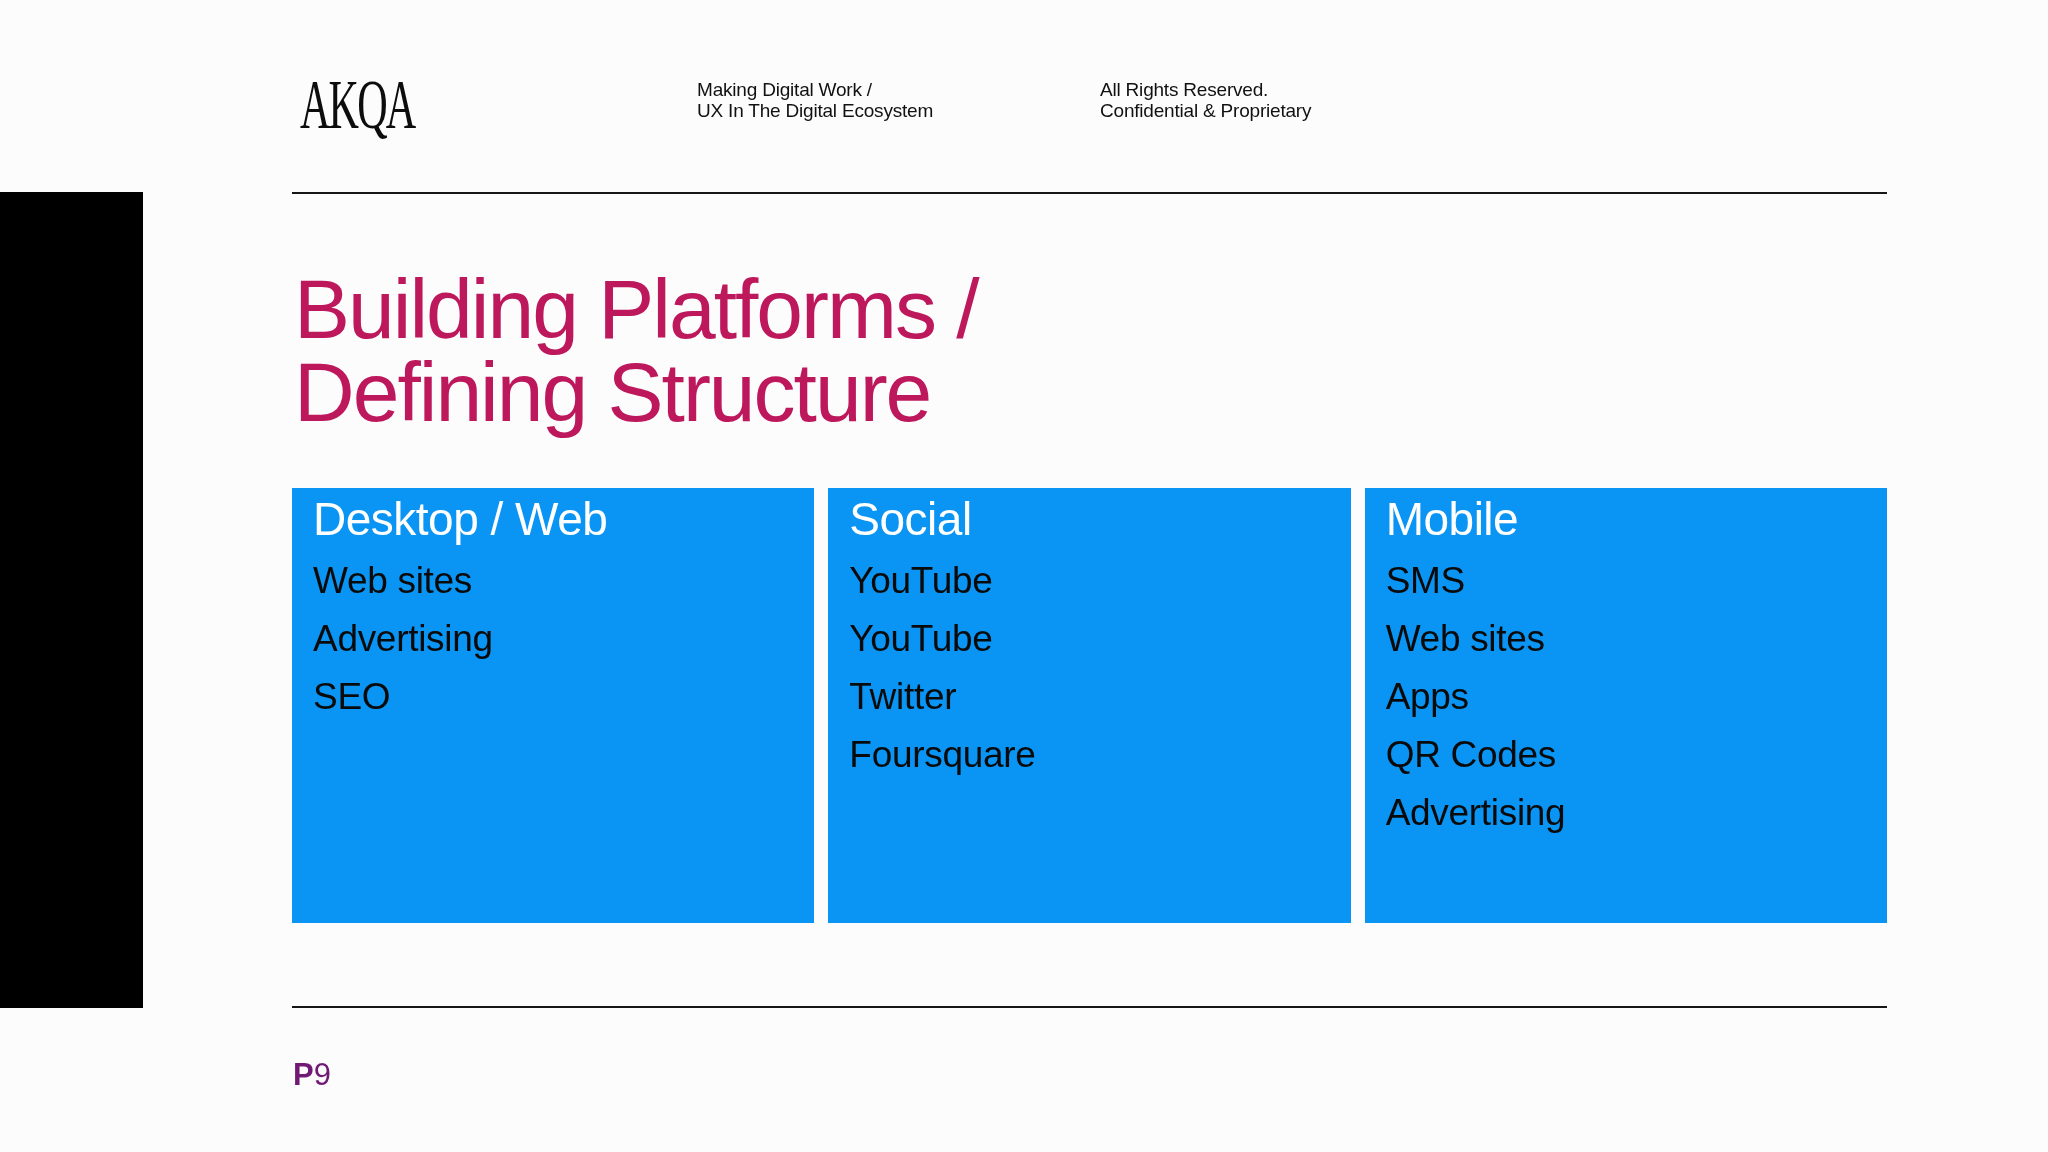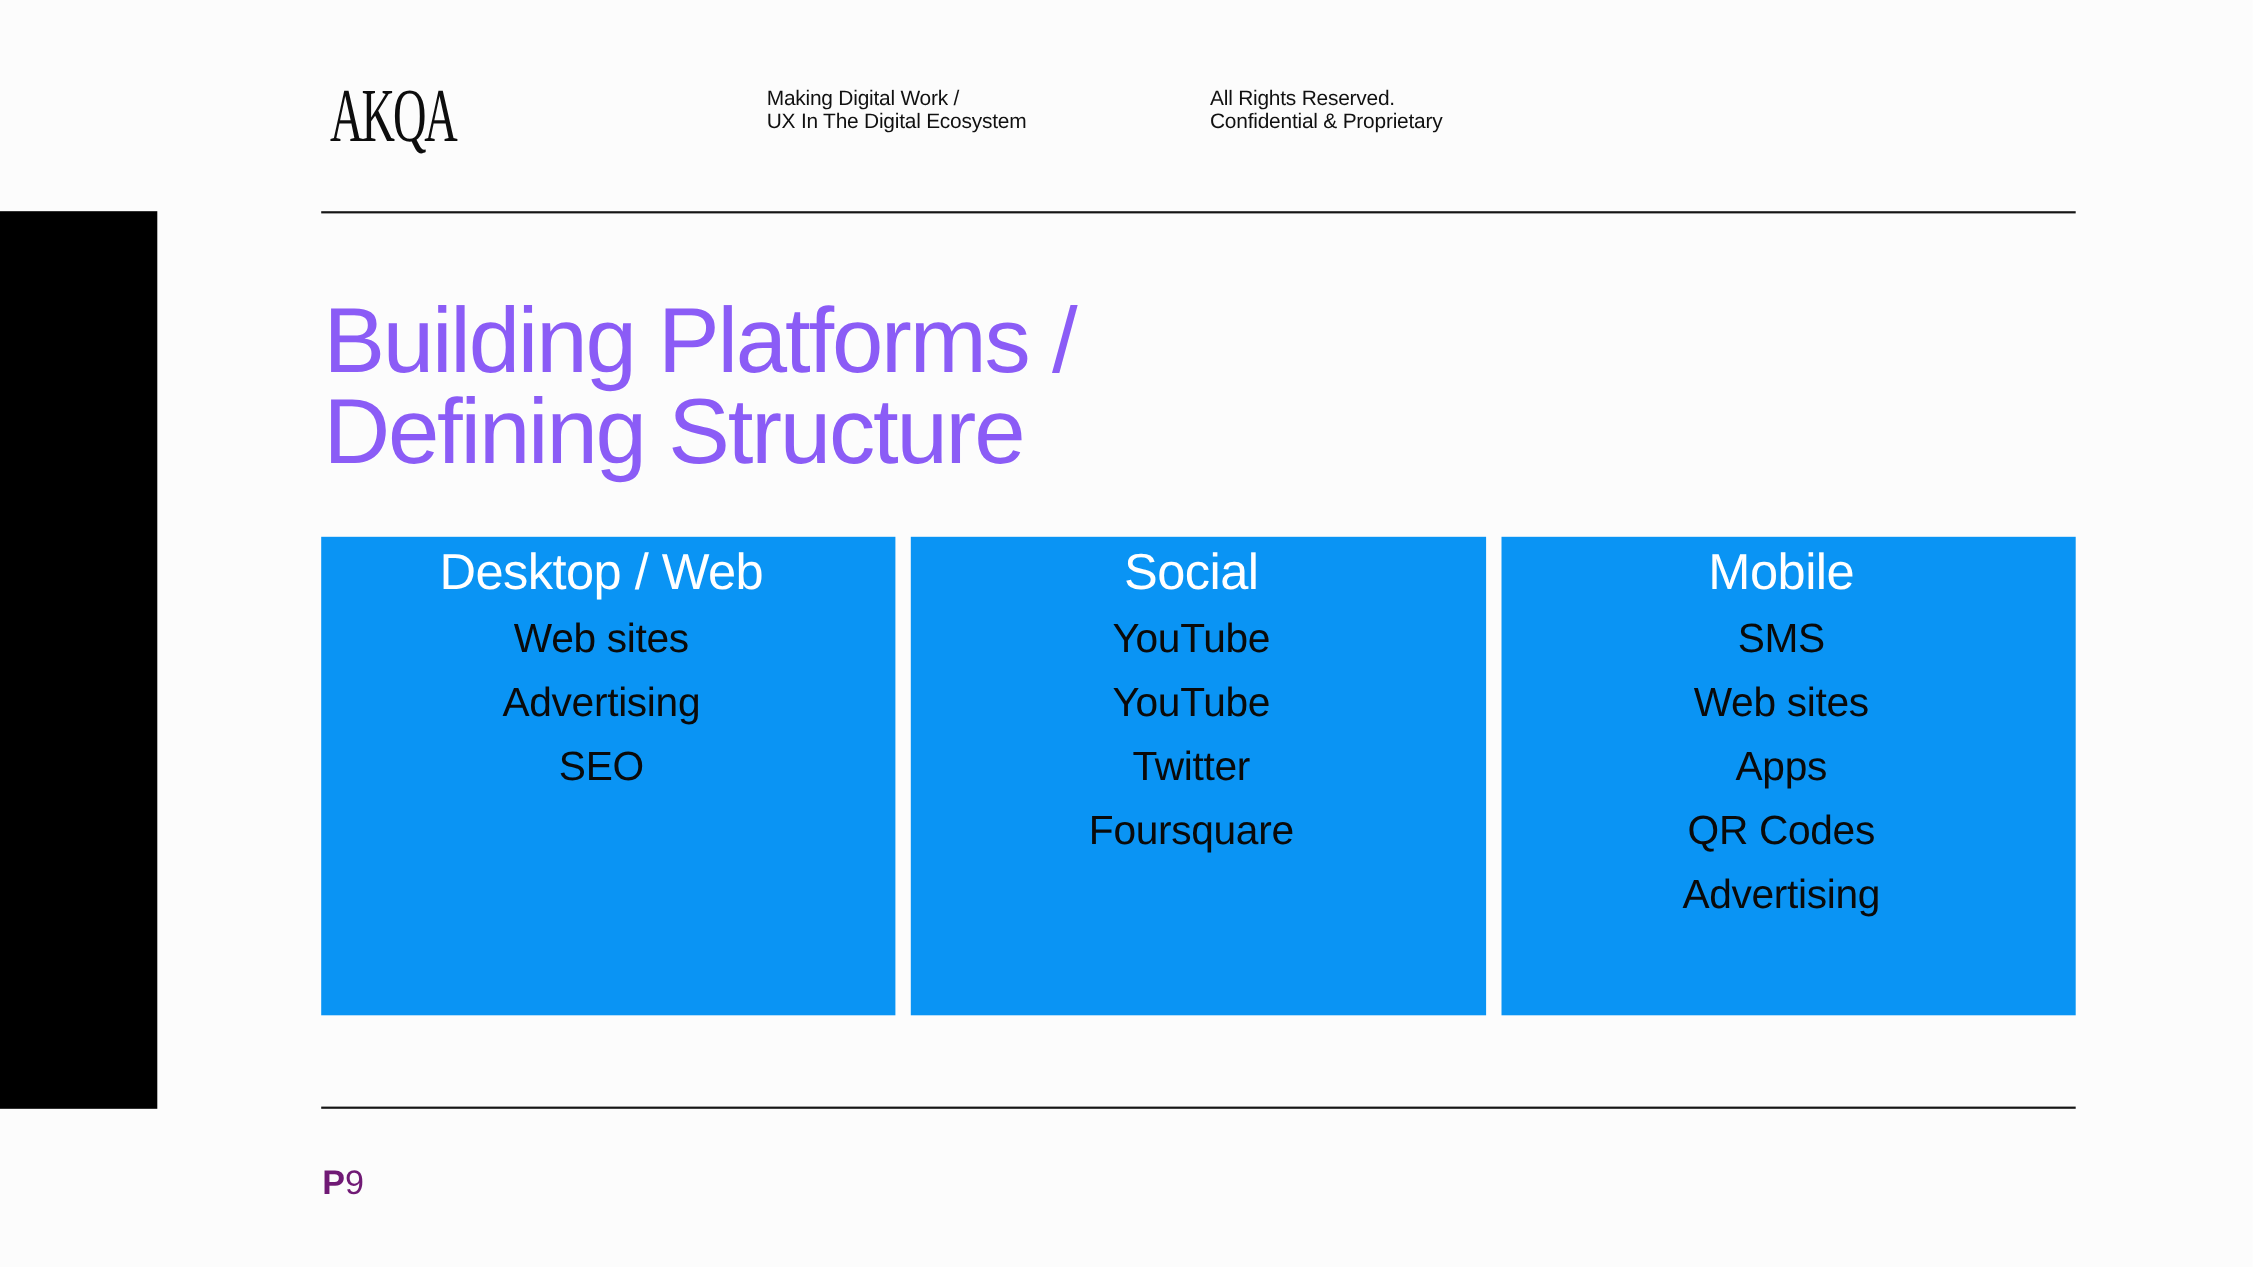--- a/index.html
+++ b/index.html
@@ -62,39 +62,38 @@
   }
 
   .slide-title {
     position: absolute;
     left: 294px;
     top: 268px;
     font-size: 84px;
     line-height: 83px;
     font-weight: 300;
     letter-spacing: -2px;
-    color: #8b5cf6;
+    color: #be185d;
     white-space: nowrap;
   }
 
   .columns {
     position: absolute;
     left: 292px;
     top: 488px;
     width: 1595px;
     height: 435px;
     display: flex;
     gap: 14px;
   }
   .col {
     flex: 1 1 0;
     background: #0a94f4;
-    padding: 2px 22px 0 9px;
+    padding: 2px 22px 0 21px;
     overflow: hidden;
-    text-align: center;
   }
   .col h2 {
     font-size: 46px;
     line-height: 58px;
     font-weight: 400;
     letter-spacing: -0.5px;
     color: #ffffff;
     white-space: nowrap;
   }
   .col ul {

